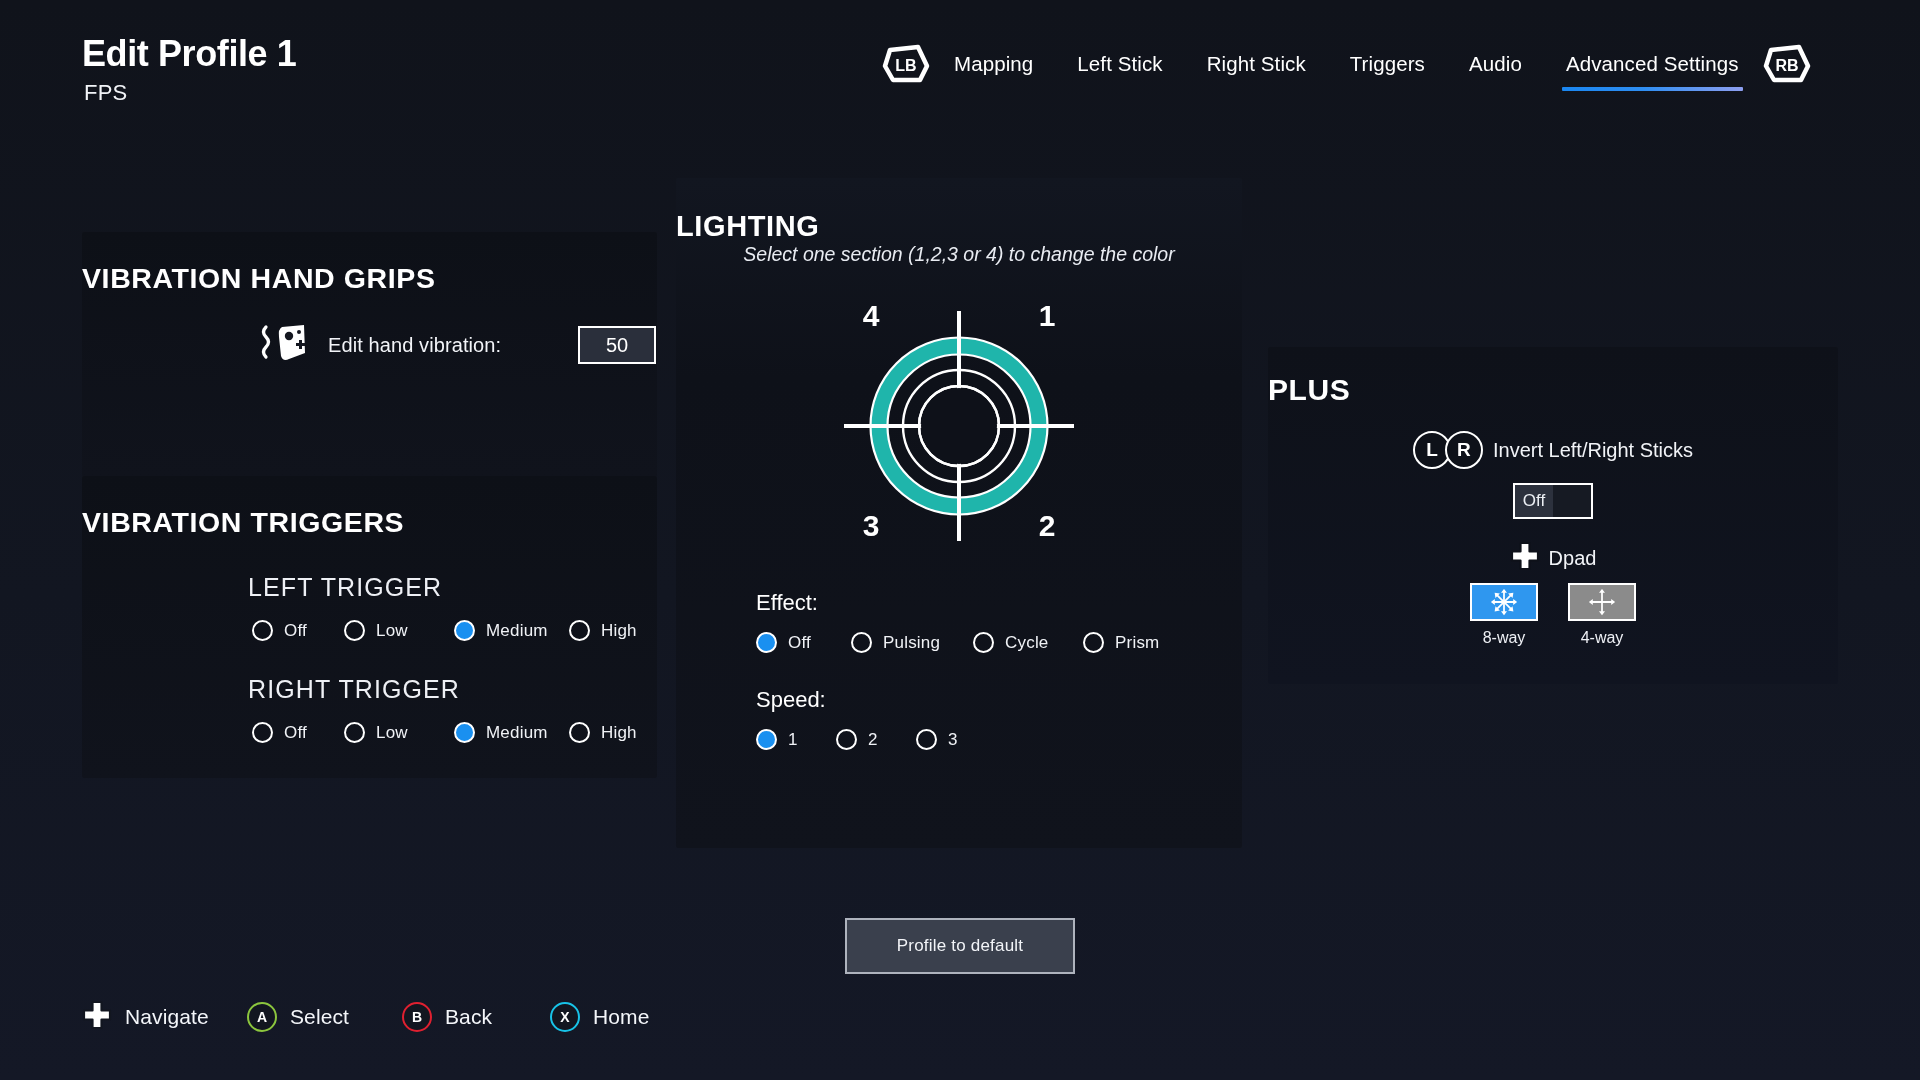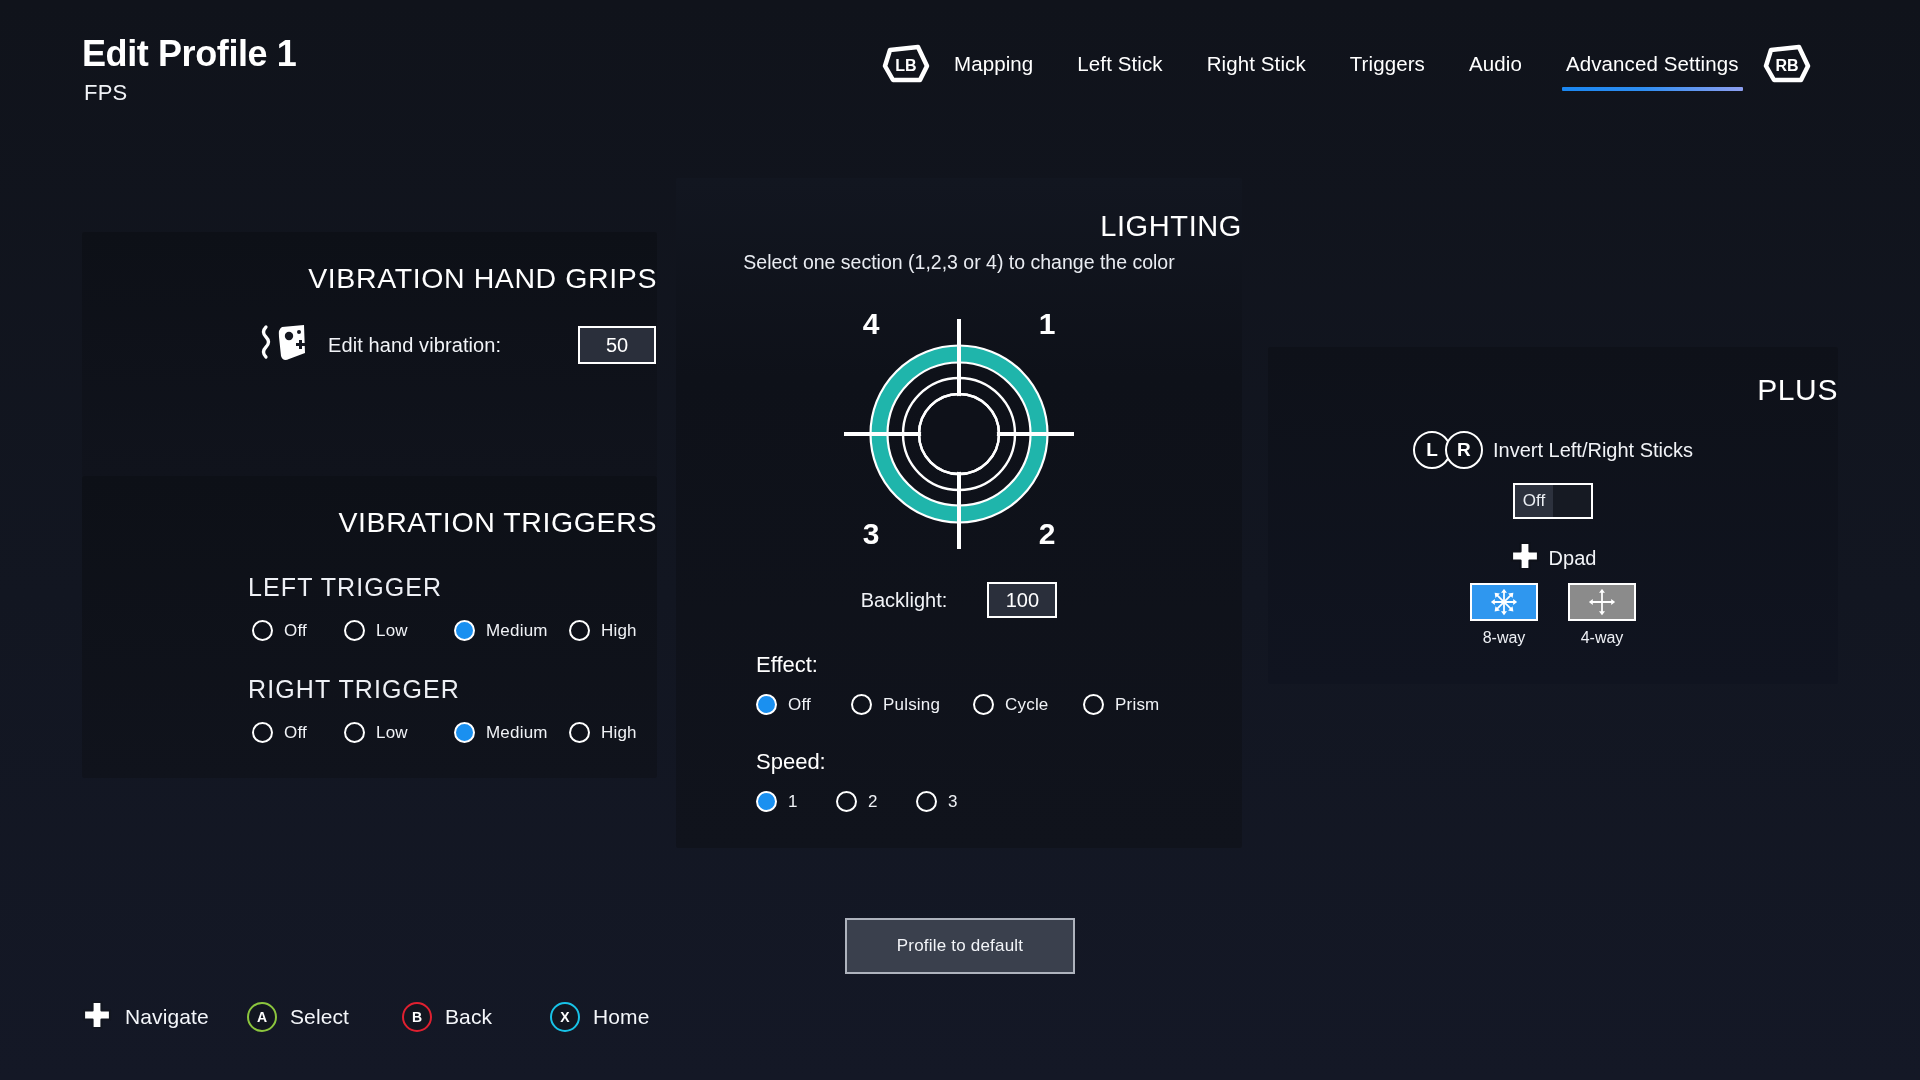--- a/index.html
+++ b/index.html
@@ -26,21 +26,21 @@
   .nav-items { display:flex; align-items:flex-end; }
   .nav-item { position:relative; padding:0 22px; font-size:20.5px;
     color:#ffffff; letter-spacing:0.1px; white-space:nowrap; cursor:pointer;
     line-height:30px; }
   .nav-item.active { color:#ffffff; }
   .nav-underline { position:absolute; left:18px; right:18px; bottom:-12px; height:4px;
     background:linear-gradient(90deg,#1a86f0 0%,#2f8ef2 45%,#8e9ff0 100%); border-radius:1px; }
 
   
   .panel { position:absolute; background:#0e1119; border-radius:2px; }
-  .panel-title { text-align:right; font-size:28px; font-weight:normal;
+  .panel-title { text-align:left; font-size:28px; font-weight:bold;
     letter-spacing:0.6px; color:#fff; }
 
   
   #panel-grips { left:82px; top:232px; width:575px; height:245px;
     background:linear-gradient(180deg,#0d1017 0%,#10131c 100%); }
   #panel-grips .panel-title { margin-top:30px; font-size:28.5px; }
   .grip-row { display:flex; align-items:center; margin-top:24px; padding-left:174px; }
   .grip-row.second { margin-top:22px; }
   .grip-icon { width:56px; height:52px; flex:none; margin-right:16px; }
   .grip-label { font-size:20px; color:#f2f4f8; width:250px; letter-spacing:0.1px; }
@@ -58,21 +58,21 @@
   .radio { display:flex; align-items:center; cursor:pointer; }
   .radio .dot { width:21px; height:21px; border-radius:50%; border:2.5px solid #fff;
     background:transparent; flex:none; }
   .radio.on .dot { background:#1a90f0; border-color:#ffffff; }
   .radio .rl { margin-left:11px; font-size:17px; color:#f0f2f6; letter-spacing:0.2px; }
 
   
   #panel-light { left:676px; top:178px; width:566px; height:670px;
     background:linear-gradient(180deg,#121620 0%,#0e1119 30%,#10131c 100%); }
   #panel-light .panel-title { margin-top:32px; font-size:29px; }
-  .light-sub { text-align:center; margin-top:8px; font-size:19.5px; color:#e9ecf2; }
+  .light-sub { text-align:center; margin-top:0; font-size:19.5px; color:#e9ecf2;font-style:italic; }
   .ring-wrap { position:relative; width:300px; height:260px; margin:30px auto 0; }
   .backlight-row { display:flex; align-items:center; justify-content:center;
     margin-top:18px; gap:40px; }
   .backlight-row .bl-label { font-size:20px; color:#f0f2f6; }
   .sec-head { font-size:22px; color:#ffffff; padding-left:80px; margin-top:34px; }
   .sec-row { display:flex; align-items:center; padding-left:80px; margin-top:16px; }
 
   
   #panel-plus { left:1268px; top:347px; width:570px; height:337px;
     background:linear-gradient(180deg,#0e1119 0%,#101420 100%); }
@@ -249,24 +249,20 @@
         <circle cx="150" cy="130" r="38" fill="#0e1119"></circle>
         <circle cx="150" cy="130" r="40" fill="none" stroke="#ffffff" stroke-width="2.4"></circle>
 
         <text x="238" y="30" font-family="Liberation Sans, sans-serif" font-size="30" font-weight="bold" fill="#fff" text-anchor="middle">1</text>
         <text x="238" y="240" font-family="Liberation Sans, sans-serif" font-size="30" font-weight="bold" fill="#fff" text-anchor="middle">2</text>
         <text x="62" y="240" font-family="Liberation Sans, sans-serif" font-size="30" font-weight="bold" fill="#fff" text-anchor="middle">3</text>
         <text x="62" y="30" font-family="Liberation Sans, sans-serif" font-size="30" font-weight="bold" fill="#fff" text-anchor="middle">4</text>
       </svg>
     </div>
 
-    <div class="backlight-row">
-      <div class="bl-label">Backlight:</div>
-      <div class="valuebox" style="width:70px;height:36px">100</div>
-    </div>
 
     <div class="sec-head">Effect:</div>
     <div class="sec-row">
       <div class="radio on" style="width:95px">
         <span class="dot"></span>
         <span class="rl">Off</span>
       </div>
       <div class="radio" style="width:122px">
         <span class="dot"></span>
         <span class="rl">Pulsing</span>

